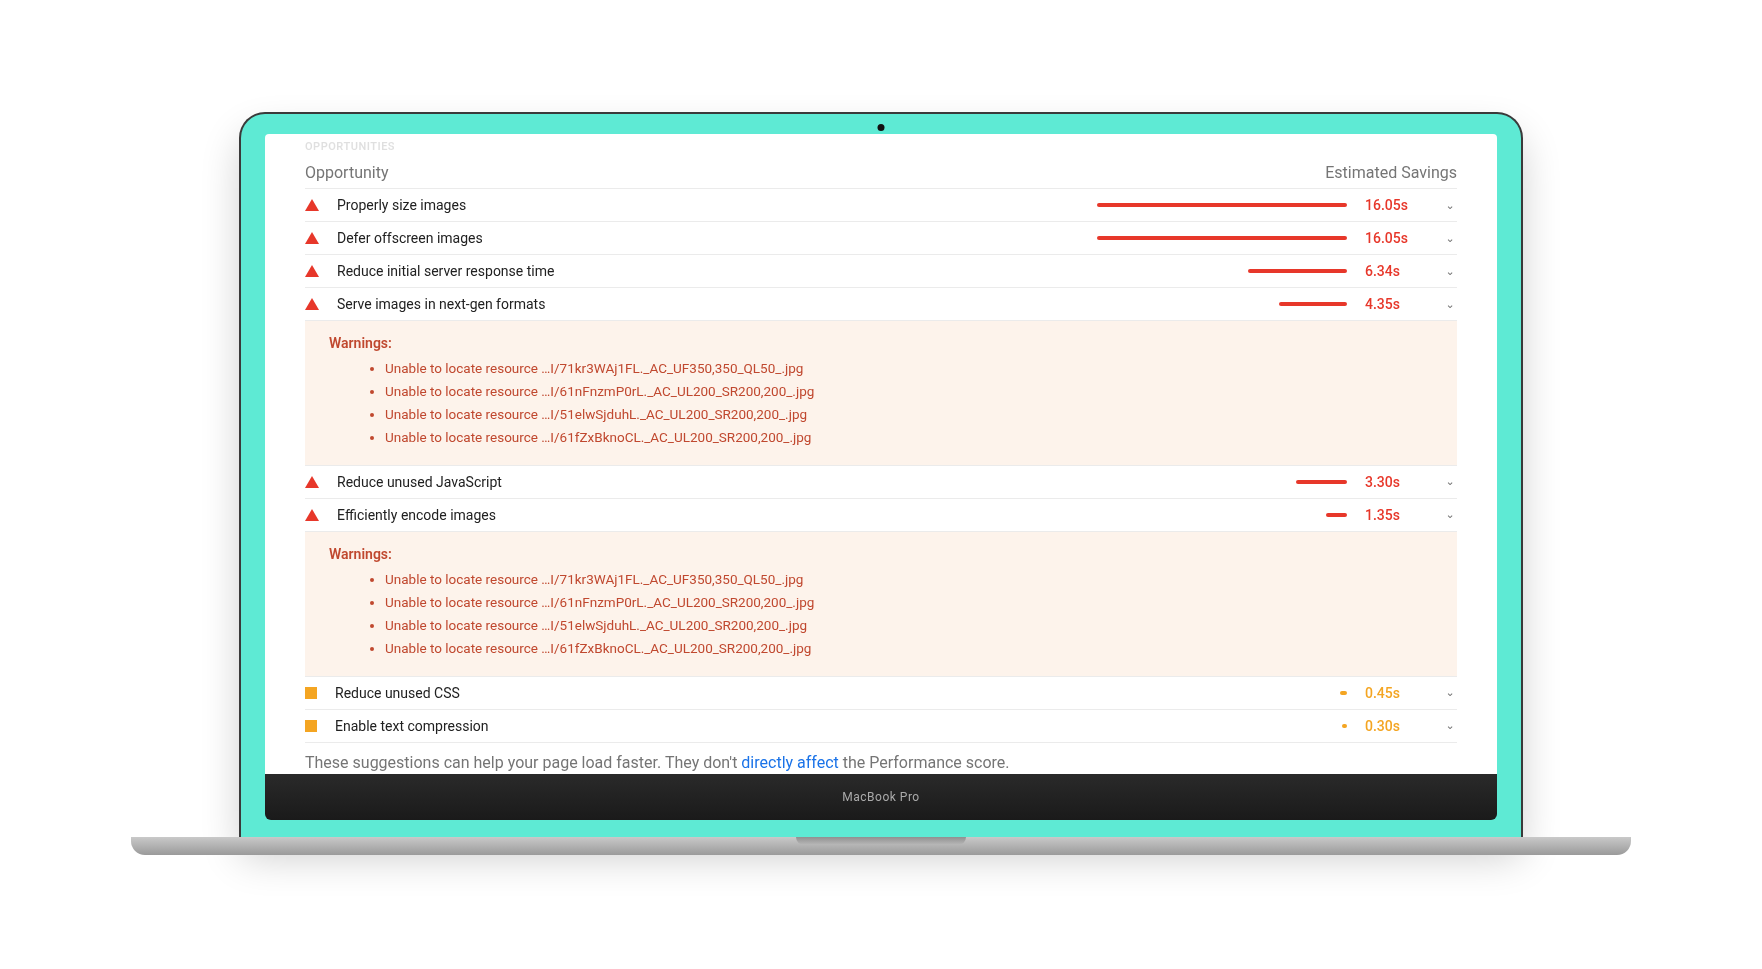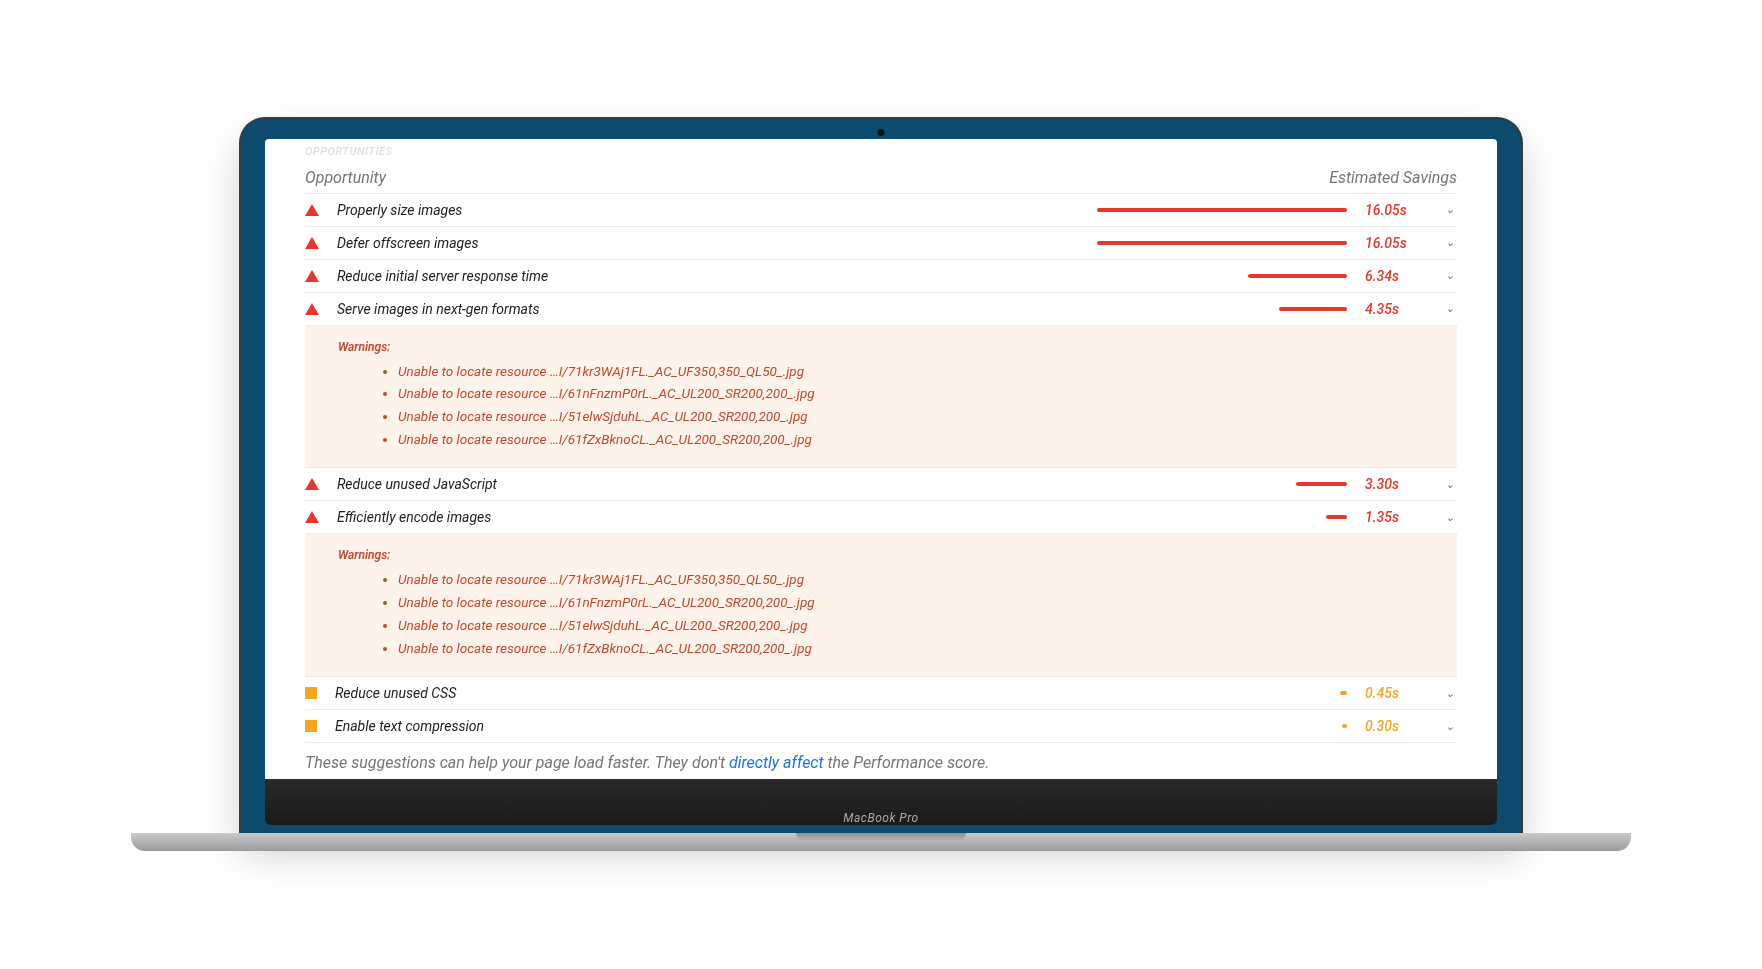--- a/index.html
+++ b/index.html
@@ -10,26 +10,25 @@
     justify-content: center;
     align-items: center;
     min-height: 969px;
     padding: 20px;
   }
   .laptop {
     width: 1280px;
     position: relative;
   }
   .laptop-frame {
-    background: #0c4a6e;
+    background: #5eead4;
     border-radius: 24px 24px 0 0;
-    padding: 20px 24px 8px 24px;
+    padding: 20px 24px 17px 24px;
     box-shadow: 0 0 0 2px #3a3a3a, 0 20px 40px rgba(0,0,0,0.2);
     position: relative;
-    font-style: italic;
   }
   .laptop-camera {
     position: absolute;
     top: 10px;
     left: 50%;
     transform: translateX(-50%);
     width: 7px;
     height: 7px;
     background: #111;
     border-radius: 50%;
@@ -37,21 +36,21 @@
   .laptop-screen {
     background: #fff;
     height: 640px;
     overflow: hidden;
     border-radius: 4px 4px 0 0;
   }
   .laptop-chin {
     background: linear-gradient(#2a2a2a, #1a1a1a);
     height: 46px;
     display: flex;
-    align-items: flex-end;
+    align-items: center;
     justify-content: center;
     border-radius: 0 0 6px 6px;
   }
   .laptop-chin-label {
     color: #aaa;
     font-size: 12px;
     letter-spacing: 0.5px;
   }
   .laptop-base {
     height: 18px;
@@ -150,33 +149,31 @@
     flex-shrink: 0;
   }
   .warnings-box {
     background: #fdf3eb;
     padding: 14px 24px 16px 24px;
     border-bottom: 1px solid #ebebeb;
   }
   .warnings-title {
     color: #c0482f;
     font-weight: 600;
-    font-size: 12px;
+    font-size: 14px;
     margin-bottom: 6px;
-    margin-left: 9px;
   }
   .warnings-list {
     list-style: disc;
     padding-left: 56px;
   }
   .warnings-list li {
     color: #c0482f;
     font-size: 13.5px;
     line-height: 1.7;
-    margin-left: 13px;
   }
   .footer-note {
     font-size: 16px;
     color: #757575;
     padding: 10px 0;
   }
   .footer-note a {
     color: #1a73e8;
     text-decoration: none;
   }

